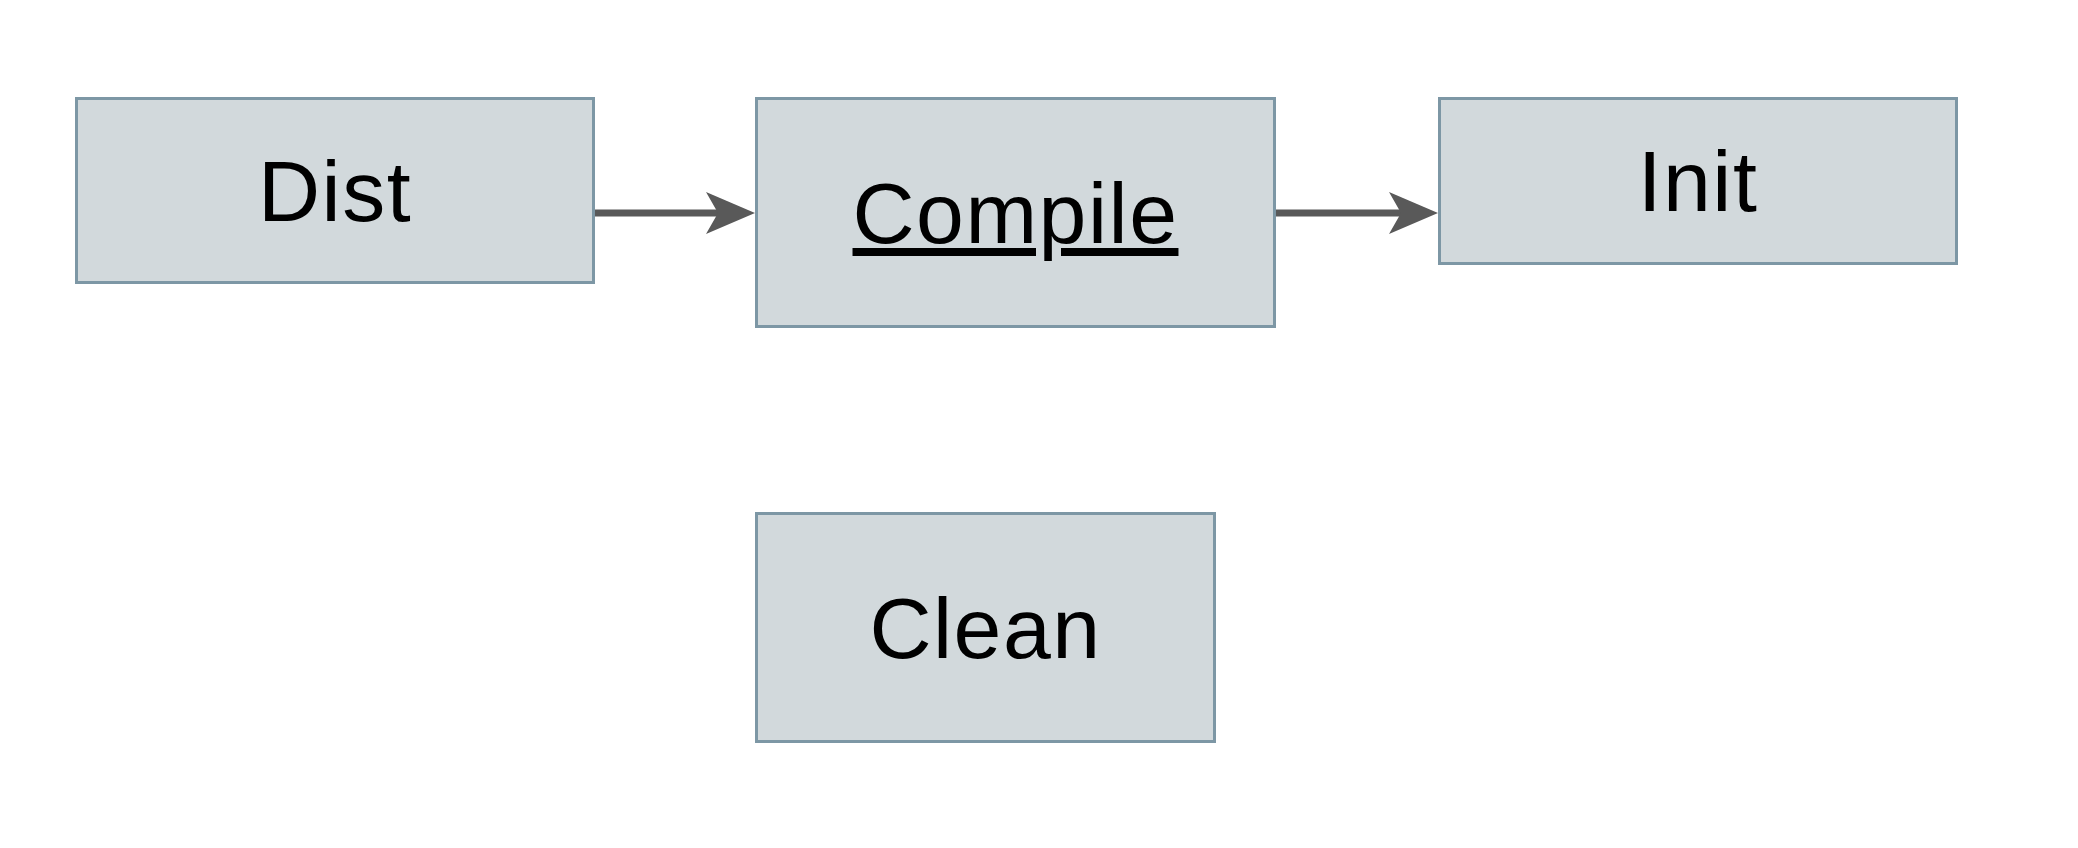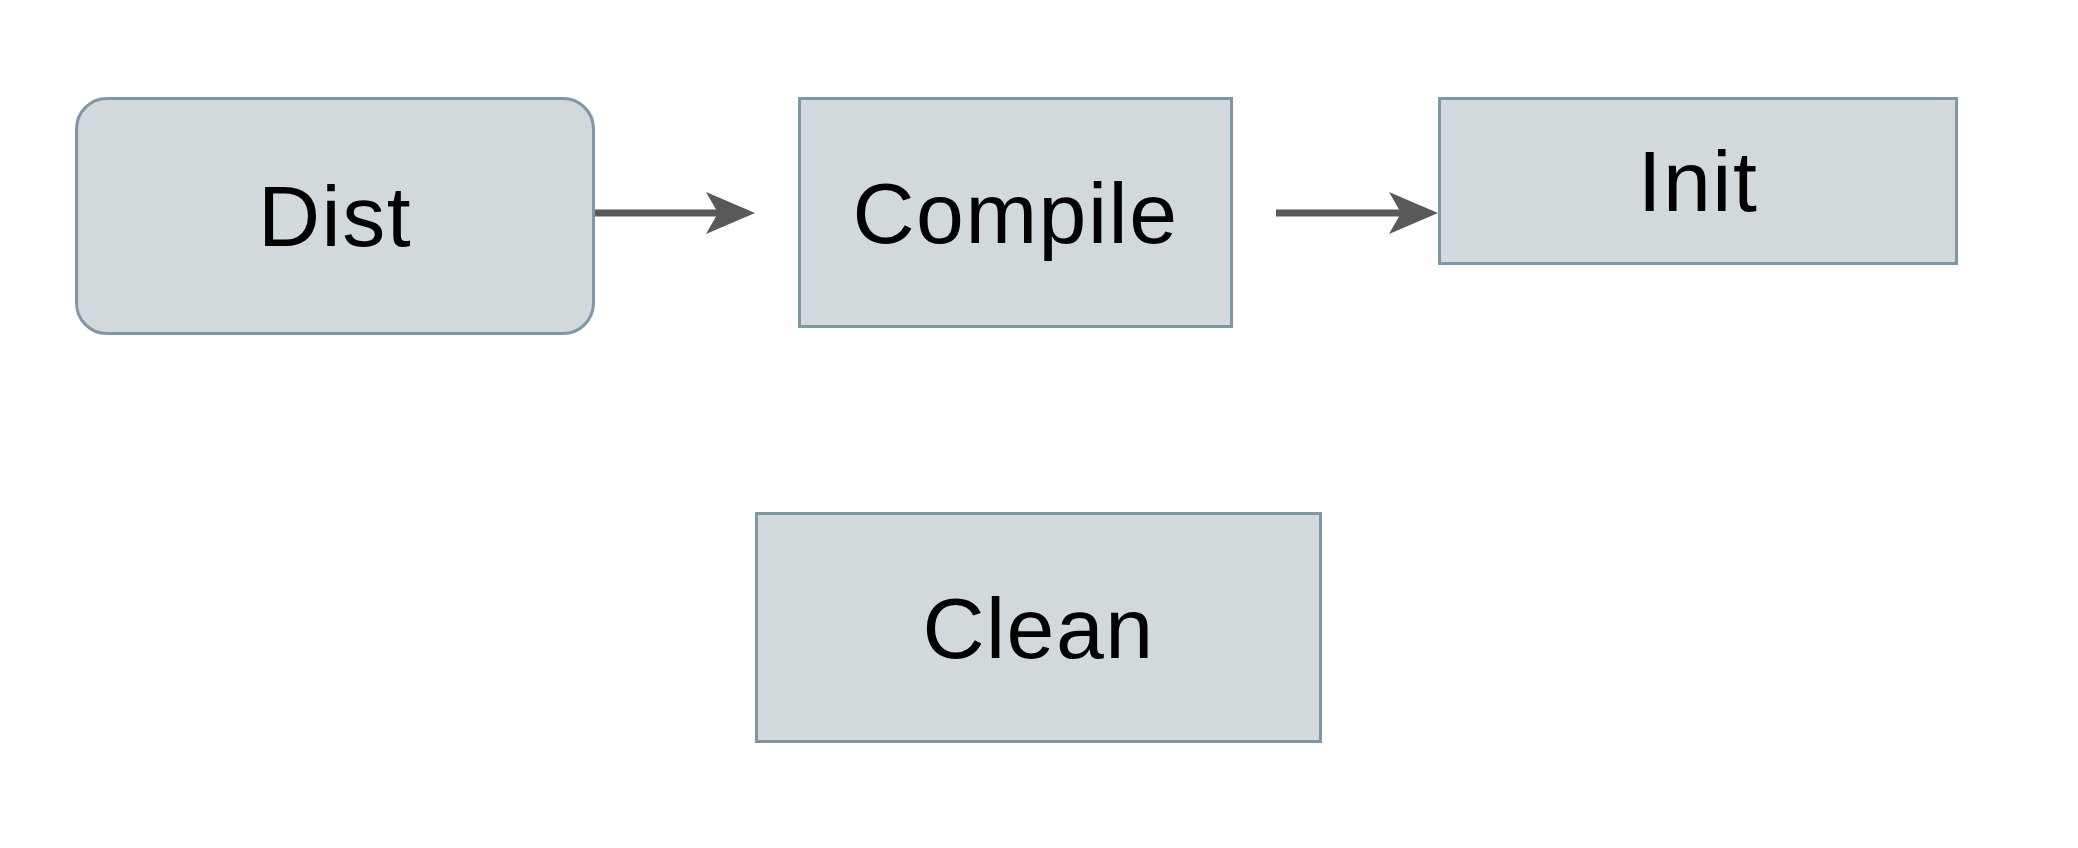--- a/index.html
+++ b/index.html
@@ -25,24 +25,24 @@
     justify-content: center;
   }
   .node-label {
     font-size: 86px;
     line-height: 1;
     letter-spacing: 1.5px;
     color: var(--text, #000000);
     white-space: nowrap;
     user-select: none;
   }
-  #node-dist    { left: 75px;   top: 97px;  width: 520px; height: 238px; border-radius: 32px; }
-  #node-compile { left: 798px;  top: 97px;  width: 435px; height: 231px; }
+  #node-dist    { left: 75px;   top: 97px;  width: 520px; height: 187px; }
+  #node-compile { left: 755px;  top: 97px;  width: 521px; height: 231px; text-decoration: underline; }
   #node-init    { left: 1438px; top: 97px;  width: 520px; height: 168px; }
-  #node-clean   { left: 755px;  top: 512px; width: 567px; height: 231px; }
+  #node-clean   { left: 755px;  top: 512px; width: 461px; height: 231px; }
   .arrow {
     position: absolute;
     display: block;
   }
   #arrow-1 { left: 595px;  top: 191px; }
   #arrow-2 { left: 1276px; top: 191px; }
 </style>
 </head>
 <body>
 

